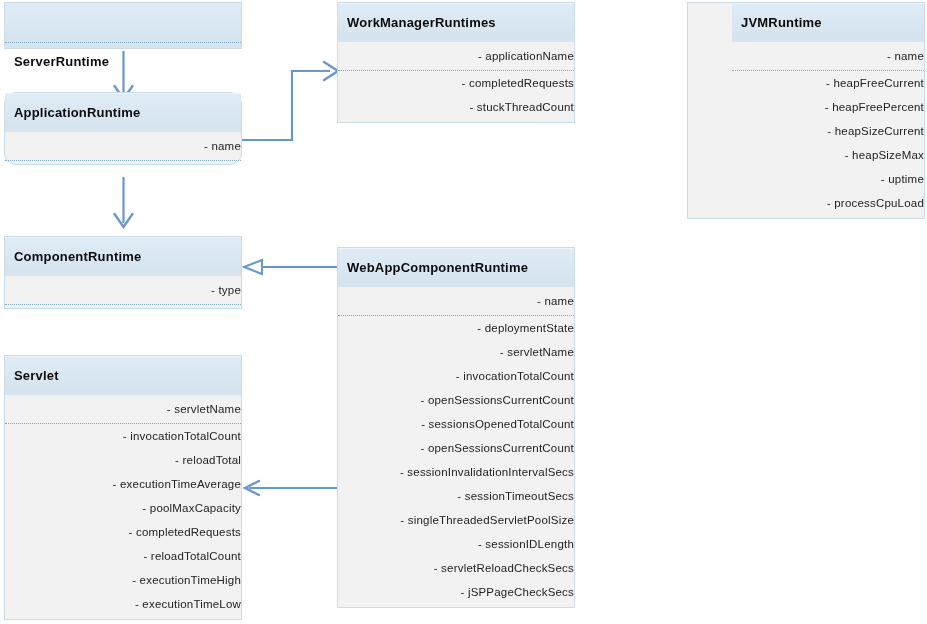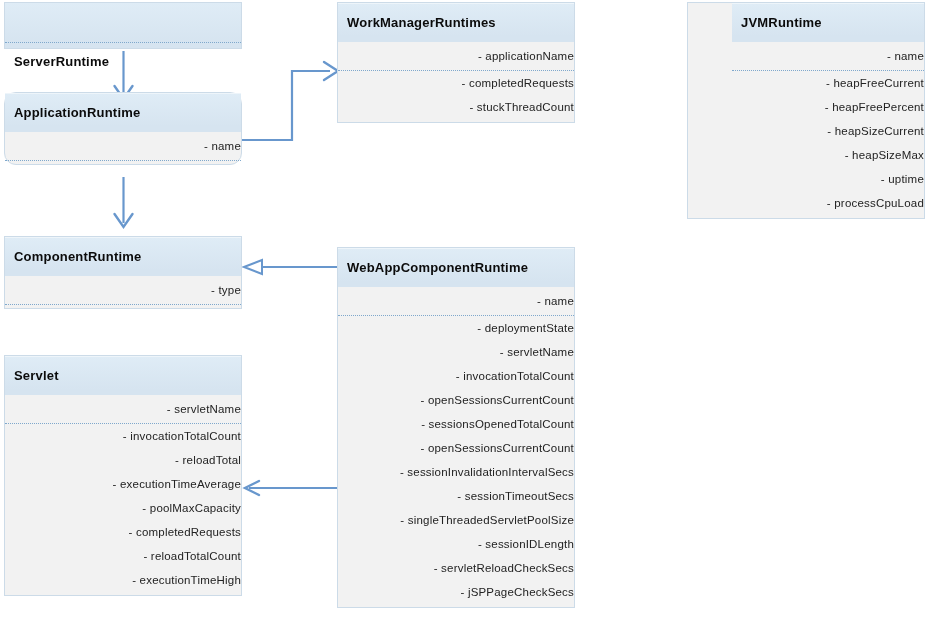--- a/index.html
+++ b/index.html
@@ -105,20 +105,21 @@
     <div class="hdr">Servlet</div>
     <div class="rows">
         <div class="row first">- servletName</div>
         <div class="row">- invocationTotalCount</div>
         <div class="row">- reloadTotal</div>
         <div class="row">- executionTimeAverage</div>
         <div class="row">- poolMaxCapacity</div>
         <div class="row">- completedRequests</div>
         <div class="row">- reloadTotalCount</div>
         <div class="row">- executionTimeHigh</div>
+        <div class="row">- executionTimeLow</div>
       </div>
   </div>
 
   <div class="uml-box" id="box-workmanager">
     <div class="hdr">WorkManagerRuntimes</div>
     <div class="rows">
         <div class="row first">- applicationName</div>
         <div class="row">- completedRequests</div>
         <div class="row">- stuckThreadCount</div>
       </div>

